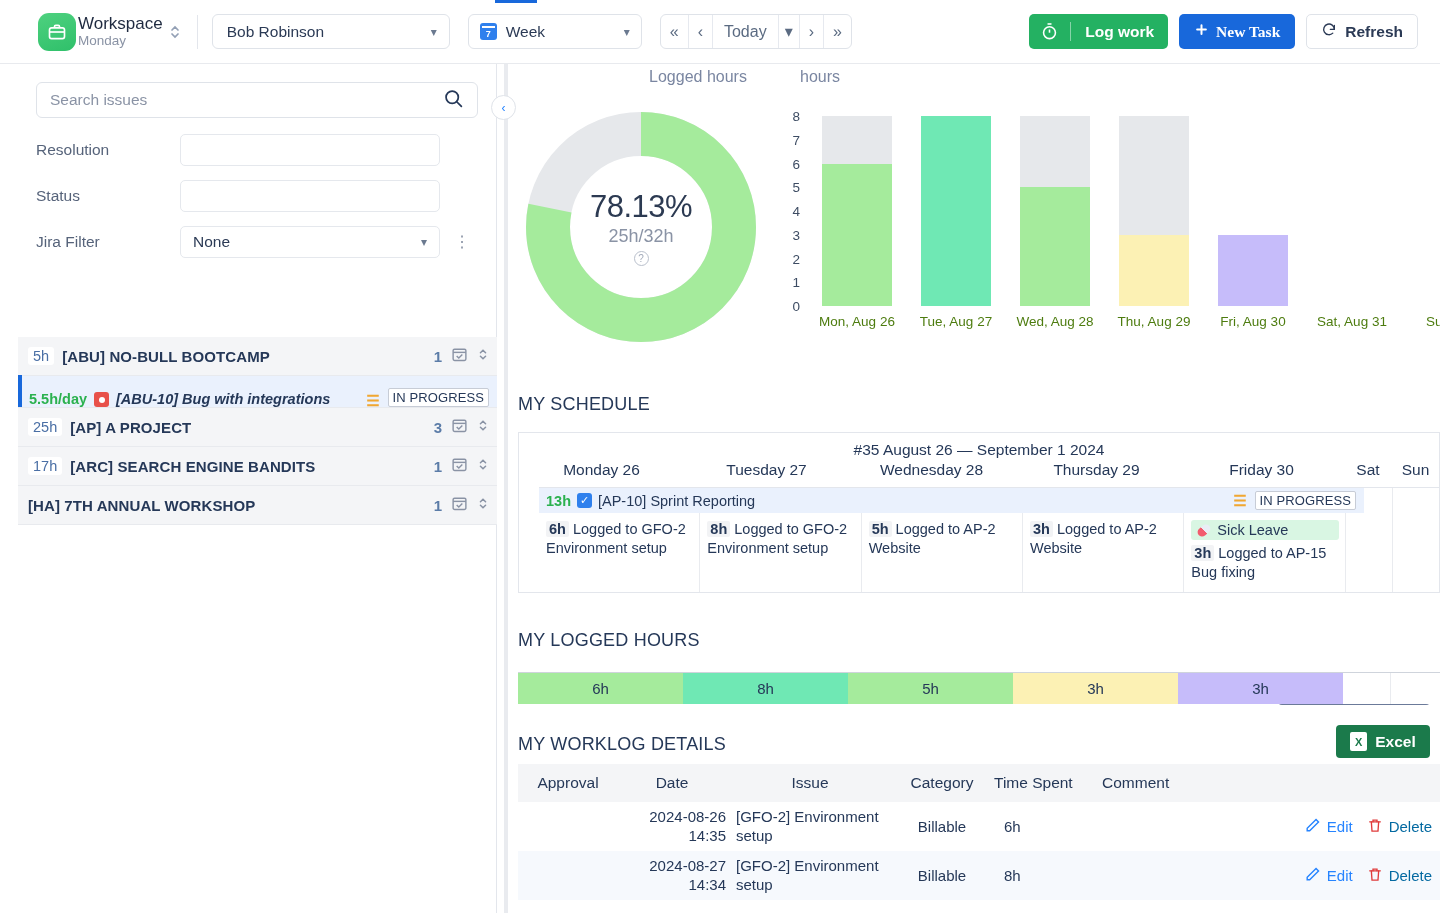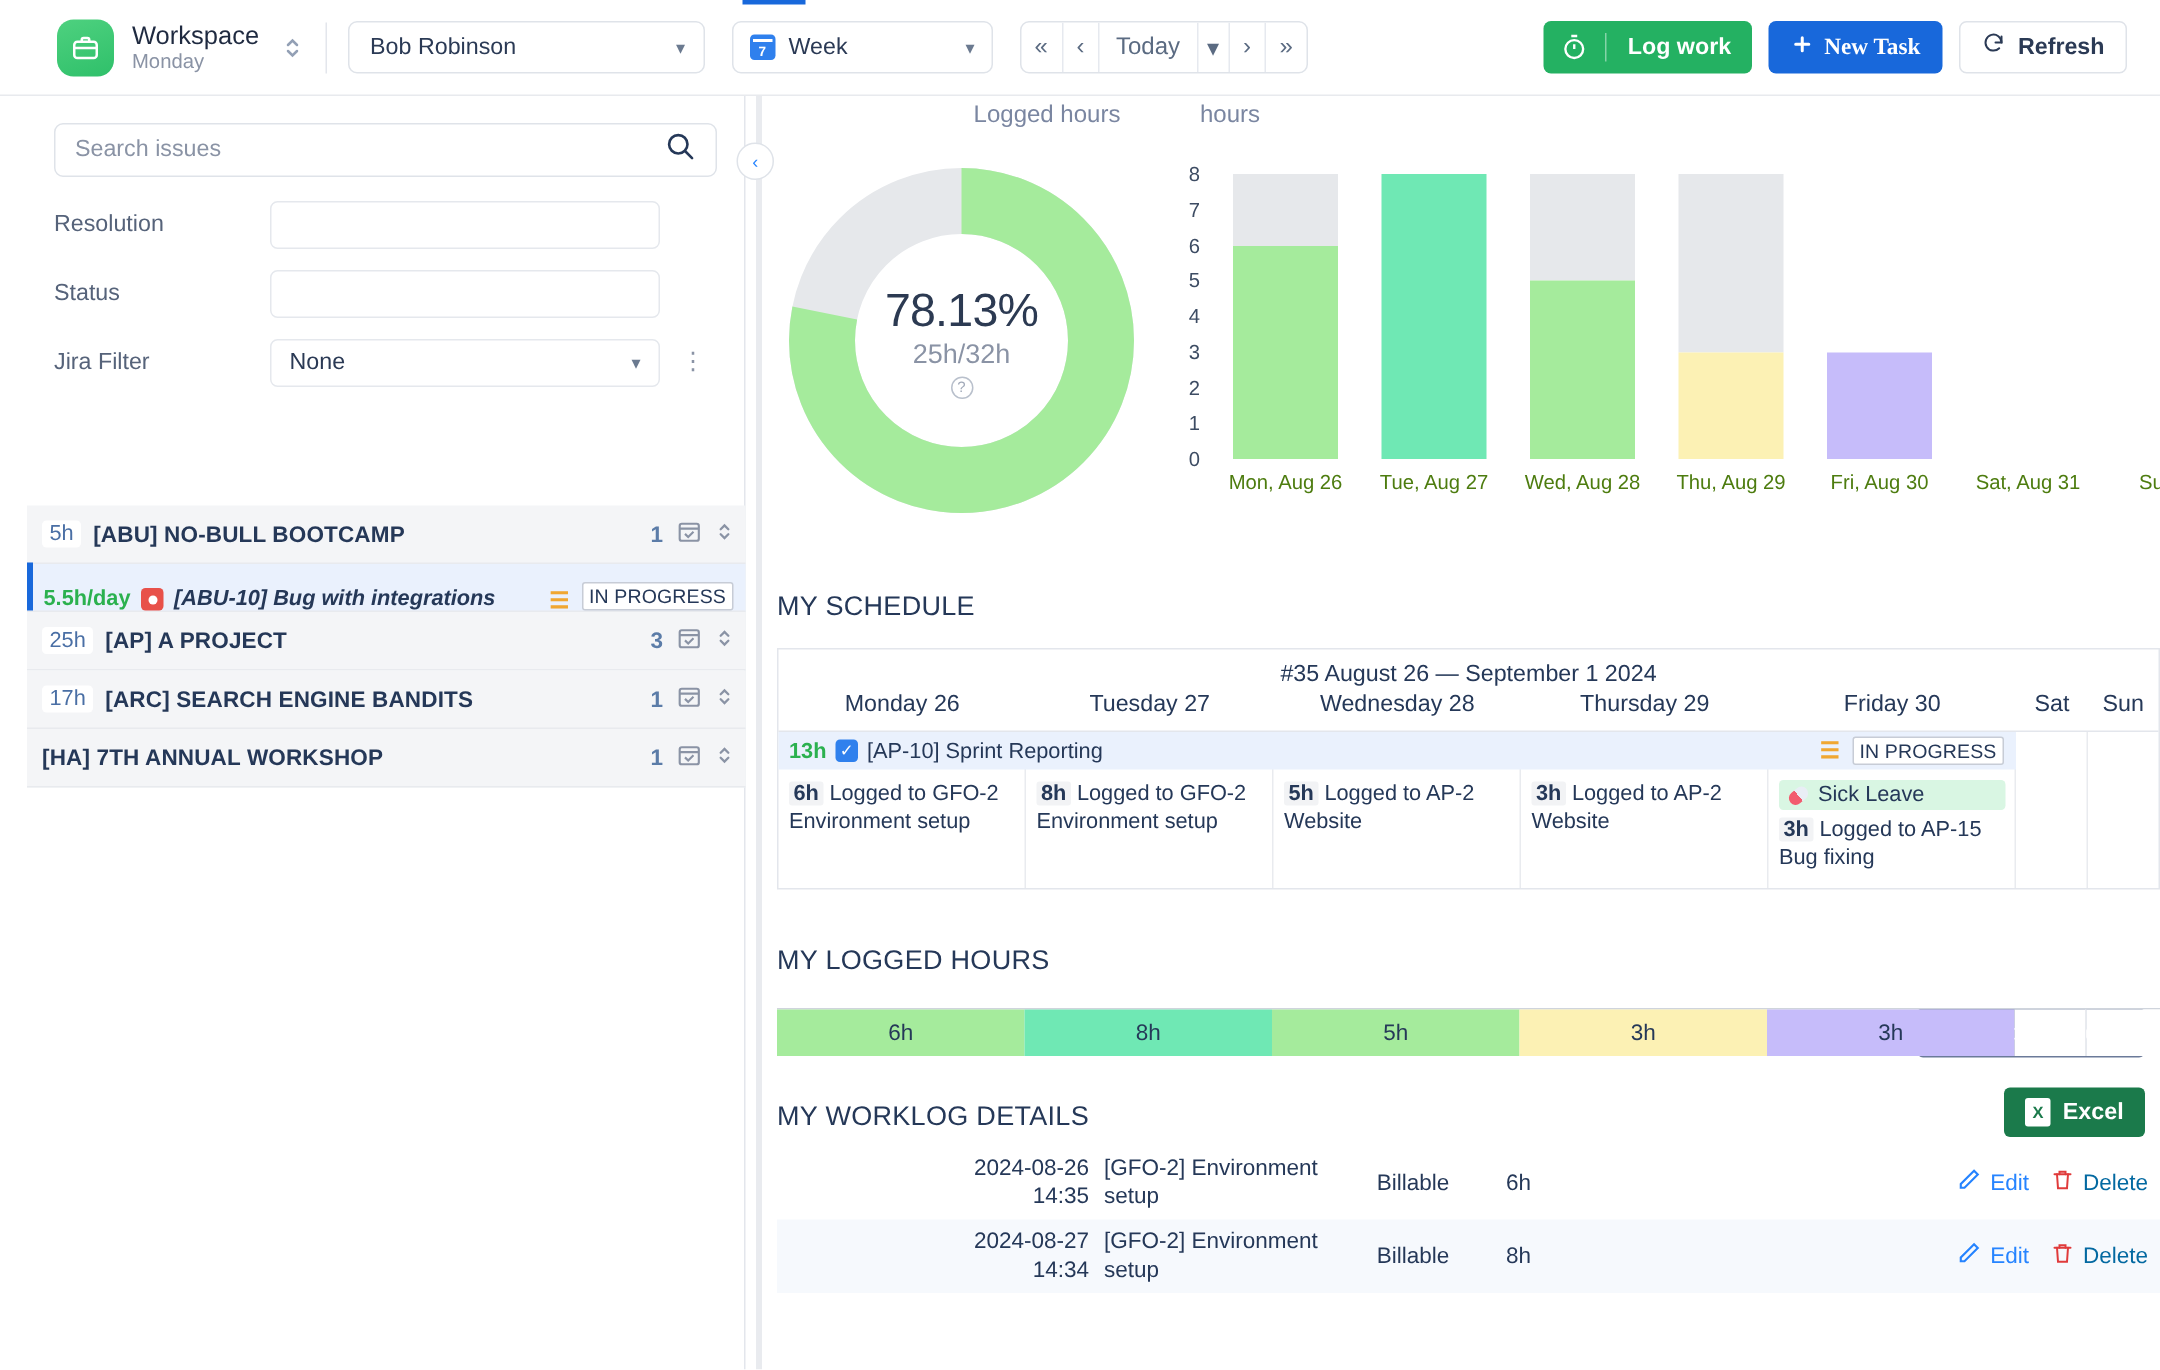--- a/index.html
+++ b/index.html
@@ -15,21 +15,21 @@
   
   .topbar {
     position: absolute; top: 0; left: 0; width: 1440px; height: 64px;
     background: #ffffff; display: flex; align-items: center;
     border-bottom: 1px solid #e8eaee;
   }
   .tab-indicator {
     position: absolute; top: 0; left: 495px; width: 42px; height: 3px;
     background: #1868db;
   }
-  .ws-block { display: flex; align-items: center; padding-left: 38px; gap: 12px; }
+  .ws-block { display: flex; align-items: center; padding-left: 38px; gap: 2px; }
   .ws-icon {
     width: 38px; height: 38px; border-radius: 11px;
     background: linear-gradient(160deg,#4ed17f,#2fc06a);
     display: flex; align-items: center; justify-content: center;
   }
   .ws-text { line-height: 1.05; }
   .ws-title { font-size: 17px; font-weight: 400; color: #1f2a40; }
   .ws-sub { font-size: 13.5px; color: #8a93a5; margin-top: 1px; }
   .ws-updown { margin-left: 4px; color: #93a0b5; display:flex; flex-direction:column; align-items:center; }
   .vdivider { width: 1px; height: 34px; background: #e3e6ec; margin: 0 14px 0 16px; }
@@ -175,21 +175,21 @@
     transform: translateX(-50%); white-space: nowrap;
   }
 
   
   .sec-h { position: absolute; font-size: 18px; color: #253858; letter-spacing: .2px; }
 
   .sched { position: absolute; left: 10px; top: 368px; width: 922px; border: 1px solid #e3e6ec; background:#fff;}
   .sched-wk { text-align: center; font-size: 15.5px; color: #253858; padding: 8px 0 2px; }
   .sched-days { display: flex; padding-bottom: 8px; }
   .sd { font-size: 15.5px; color: #253858; text-align: center; }
-  .sched-body { border-top: 1px solid #e3e6ec; display: flex; position: relative; min-height: 104px; }
+  .sched-body { border-top: 1px solid #e3e6ec; display: flex; position: relative; min-height: 104px; margin-left: 20px; }
   .sched-task {
     position: absolute; left: 0; top: 0; height: 25px; background: #eaf1fd;
     display: flex; align-items: center; font-size: 14.5px; z-index: 3;
   }
   .sched-task .hd { color: #2bb14f; font-weight: 700; margin: 0 6px 0 7px; }
   .tick-box {
     width: 15px; height: 15px; border-radius: 3px; background: #2f80ed; color:#fff;
     font-size: 11px; display: flex; align-items: center; justify-content: center; margin-right: 6px;
   }
   .daycol { border-right: 1px solid #e9ebef; padding: 32px 6px 8px 7px; position: relative; }
@@ -623,20 +623,29 @@
       <div class="lh-seg" style="width:49px;background:#fff"></div>
     </div>
 
     <div class="sec-h" style="left:10px; top:670px">MY WORKLOG DETAILS</div>
     <div class="btn-excel">
       <span class="xls-ic">X</span>
       <span>Excel</span>
     </div>
 
     <div class="wl-table">
+      <div class="wl-head">
+        <div class="hd-appr">Approval</div>
+        <div class="hd-date">Date</div>
+        <div class="hd-issue">Issue</div>
+        <div class="hd-cat">Category</div>
+        <div class="hd-time">Time Spent</div>
+        <div class="hd-comment">Comment</div>
+        <div class="c-act"></div>
+      </div>
 
       <div class="wl-row">
         <div class="c-appr"></div>
         <div class="c-date">
           <span>2024-08-26</span><br>
           <span>14:35</span>
         </div>
         <div class="c-issue">
           <span>[GFO-2] Environment</span><br>
           <span>setup</span>

